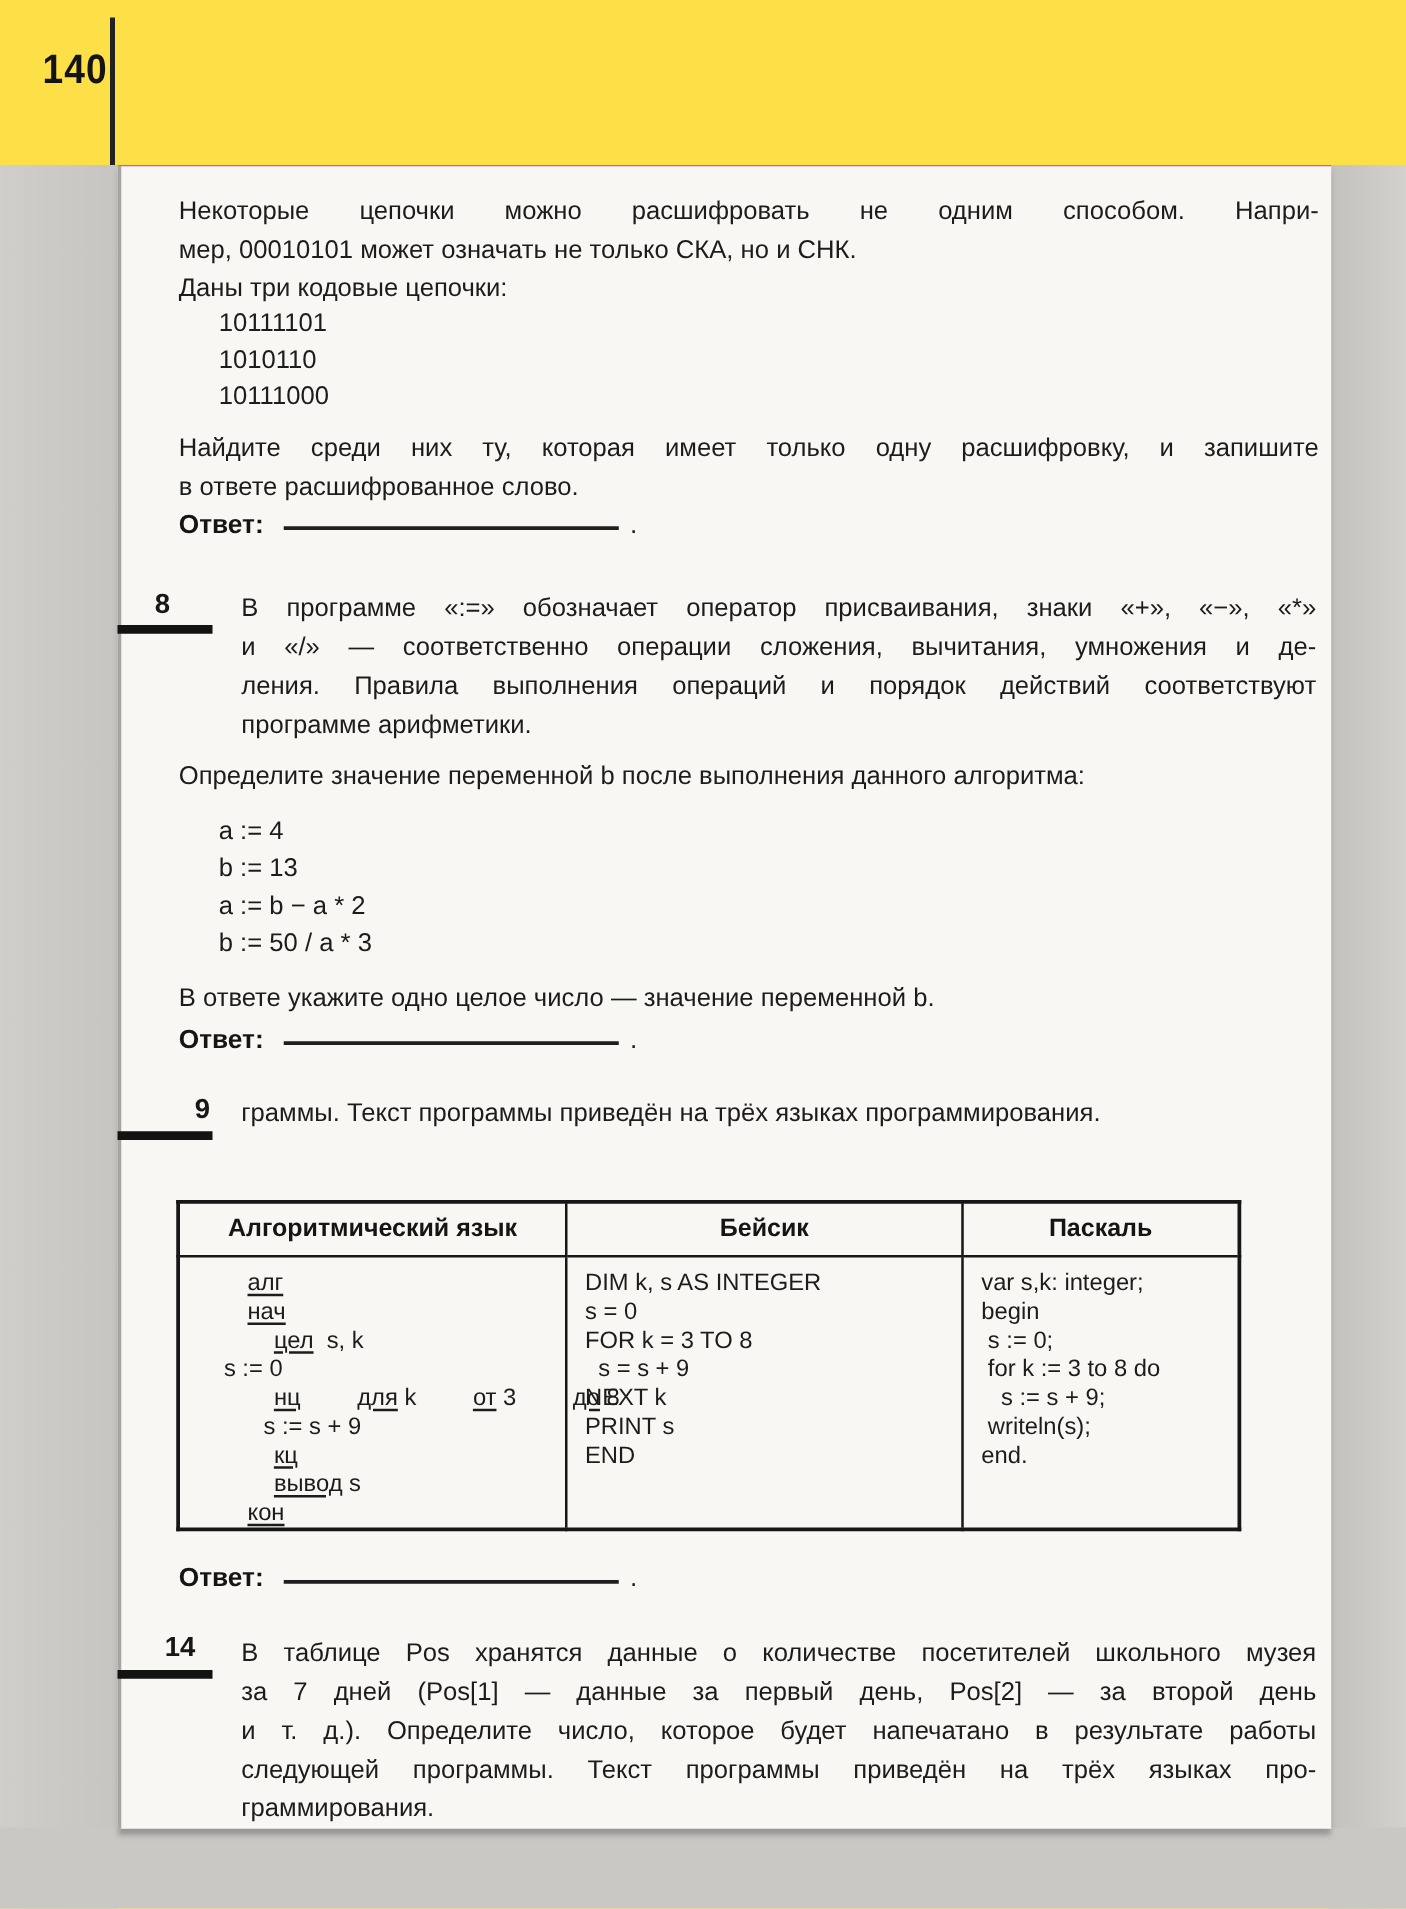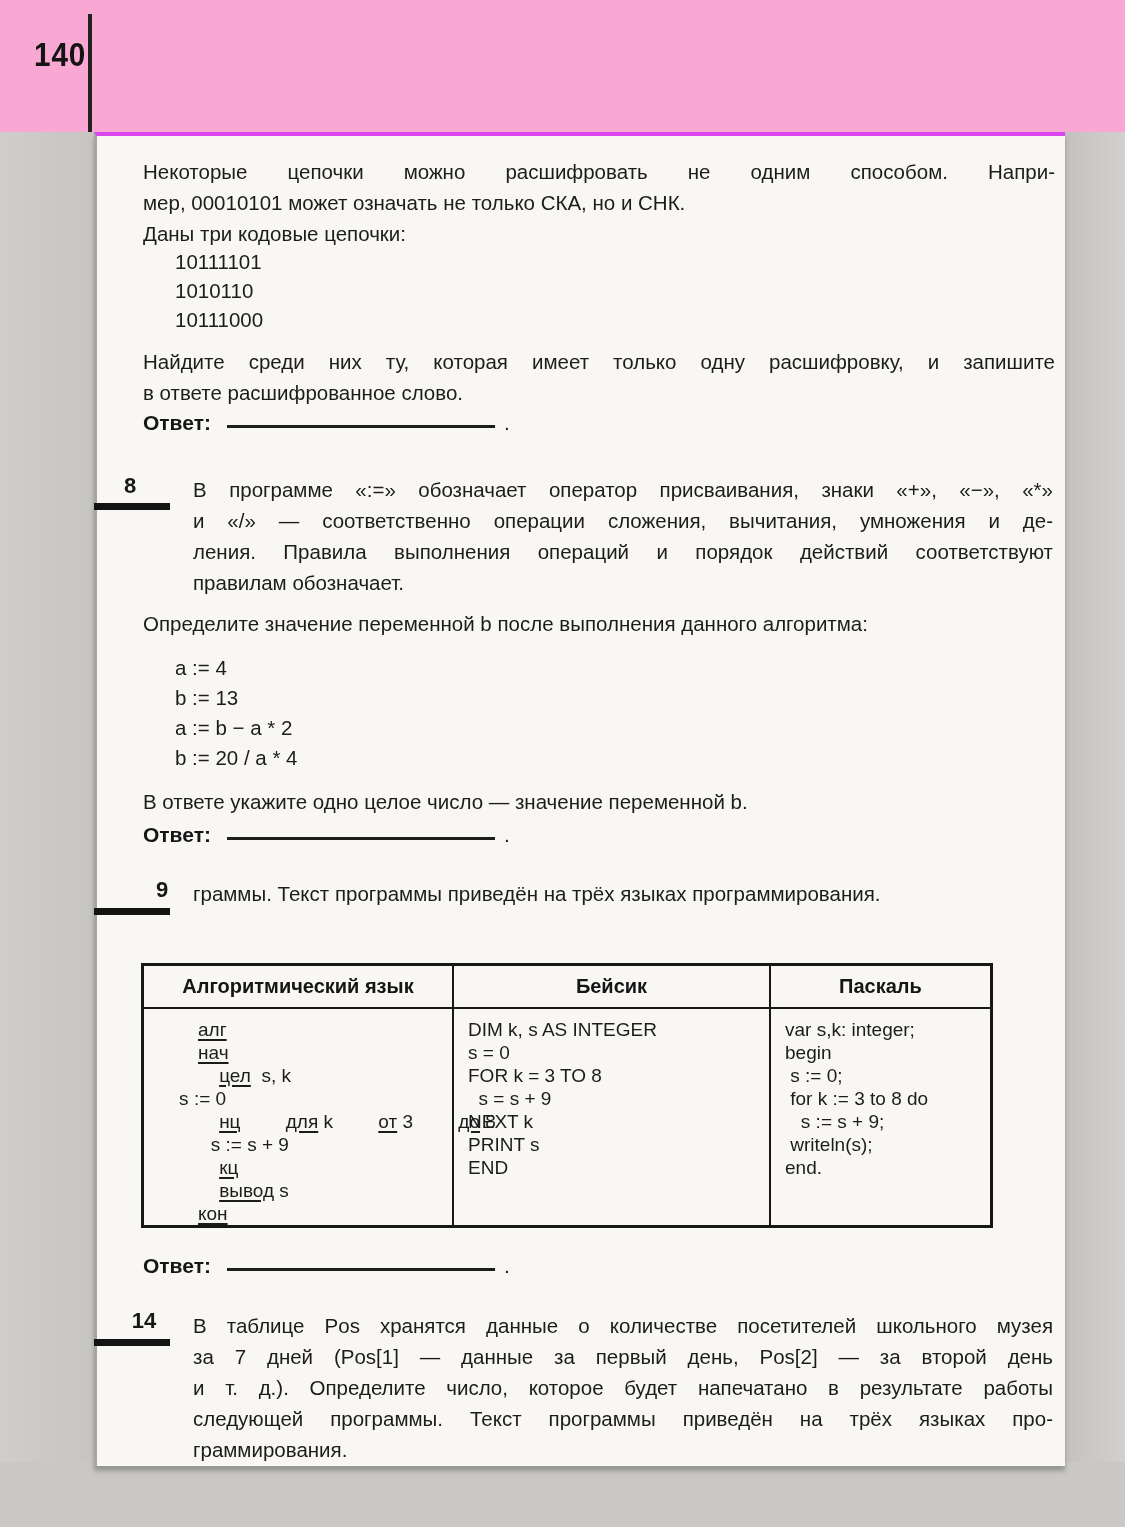--- a/index.html
+++ b/index.html
@@ -1,28 +1,28 @@
 <!DOCTYPE html>
 <html><head>
 <meta charset="utf-8">
 <style>
   html,body{margin:0;padding:0;background:#e8e7e4;}
-  .scan{position:relative;width:1125px;height:1527px;background:#f9a8d4;overflow:hidden;
+  .scan{position:relative;width:1125px;height:1527px;background:#fde047;overflow:hidden;
         font-family:"Liberation Sans","DejaVu Sans",sans-serif;color:#1c1c1c;}
   .grey{position:absolute;background:#c9c8c5;z-index:0;}
   .g-left{left:0;top:132px;width:94px;height:1395px;background:linear-gradient(90deg,#cfcecb,#c6c5c2);}
   .g-right{left:1062px;top:132px;width:63px;height:1395px;background:linear-gradient(90deg,#c2c1be,#d2d1ce);}
   .g-bottom{left:0;top:1462px;width:1125px;height:65px;}
   
   .hdr-num{position:absolute;left:34px;top:36px;font-size:33px;font-weight:700;
            letter-spacing:1px;color:#141414;transform:scaleX(.9);transform-origin:left top;z-index:2;}
   .hdr-bar{position:absolute;left:88px;top:14px;width:4px;height:118px;background:#222;z-index:2;}
   
   .page{position:absolute;left:94px;top:132px;width:968px;height:1330px;background:#f8f7f4;
-        border-left:3px solid #a6a5a2;border-top:4px solid #d946ef;z-index:1;
+        border-left:3px solid #a6a5a2;border-top:1px solid #d946ef;z-index:1;
         box-shadow:0 5px 4px rgba(110,110,108,.55);}
   .blk{position:absolute;}
   .txt{font-size:20.5px;line-height:31px;}
   .txt .ln{white-space:nowrap;}
   .txt .ln.jl{white-space:normal;text-align:justify;text-align-last:justify;}
   .code{font-size:20.5px;line-height:30px;margin-left:32px;}
   .code .ln{white-space:pre;}
   .pnum{position:absolute;font-size:22px;font-weight:600;color:#171717;text-align:center;}
   .pline{position:absolute;left:-3px;width:76px;height:7px;background:#131313;}
   .answer{position:absolute;font-size:21px;}
@@ -70,30 +70,30 @@
     <div class="answer" style="left:46px;top:275px">
       <span class="ans-label">Ответ:</span><span class="ans-blank"></span><span>.</span>
     </div>
 
     <div class="pnum" style="left:8px;top:337px;width:50px">8</div>
     <div class="pline" style="top:367px"></div>
     <div class="blk txt just" style="left:96px;top:338px;width:860px">
         <div class="ln jl">В программе «:=» обозначает оператор присваивания, знаки «+», «−», «*»</div>
         <div class="ln jl">и «/» — соответственно операции сложения, вычитания, умножения и де-</div>
         <div class="ln jl">ления. Правила выполнения операций и порядок действий соответствуют</div>
-        <div class="ln">правилам обозначает.</div>
+        <div class="ln">программе арифметики.</div>
       </div>
     <div class="blk txt" style="left:46px;top:472px;width:912px">
         <div class="ln">Определите значение переменной b после выполнения данного алгоритма:</div>
       </div>
     <div class="blk code" style="left:46px;top:517px">
         <div class="ln">a := 4</div>
         <div class="ln">b := 13</div>
         <div class="ln">a := b − a * 2</div>
-        <div class="ln">b := 20 / a * 4</div>
+        <div class="ln">b := 50 / a * 3</div>
       </div>
     <div class="blk txt" style="left:46px;top:650px;width:912px">
         <div class="ln">В ответе укажите одно целое число — значение переменной b.</div>
       </div>
     <div class="answer" style="left:46px;top:687px">
       <span class="ans-label">Ответ:</span><span class="ans-blank"></span><span>.</span>
     </div>
 
     <div class="pnum" style="left:40px;top:741px;width:50px">9</div>
     <div class="pline" style="top:772px"></div>

